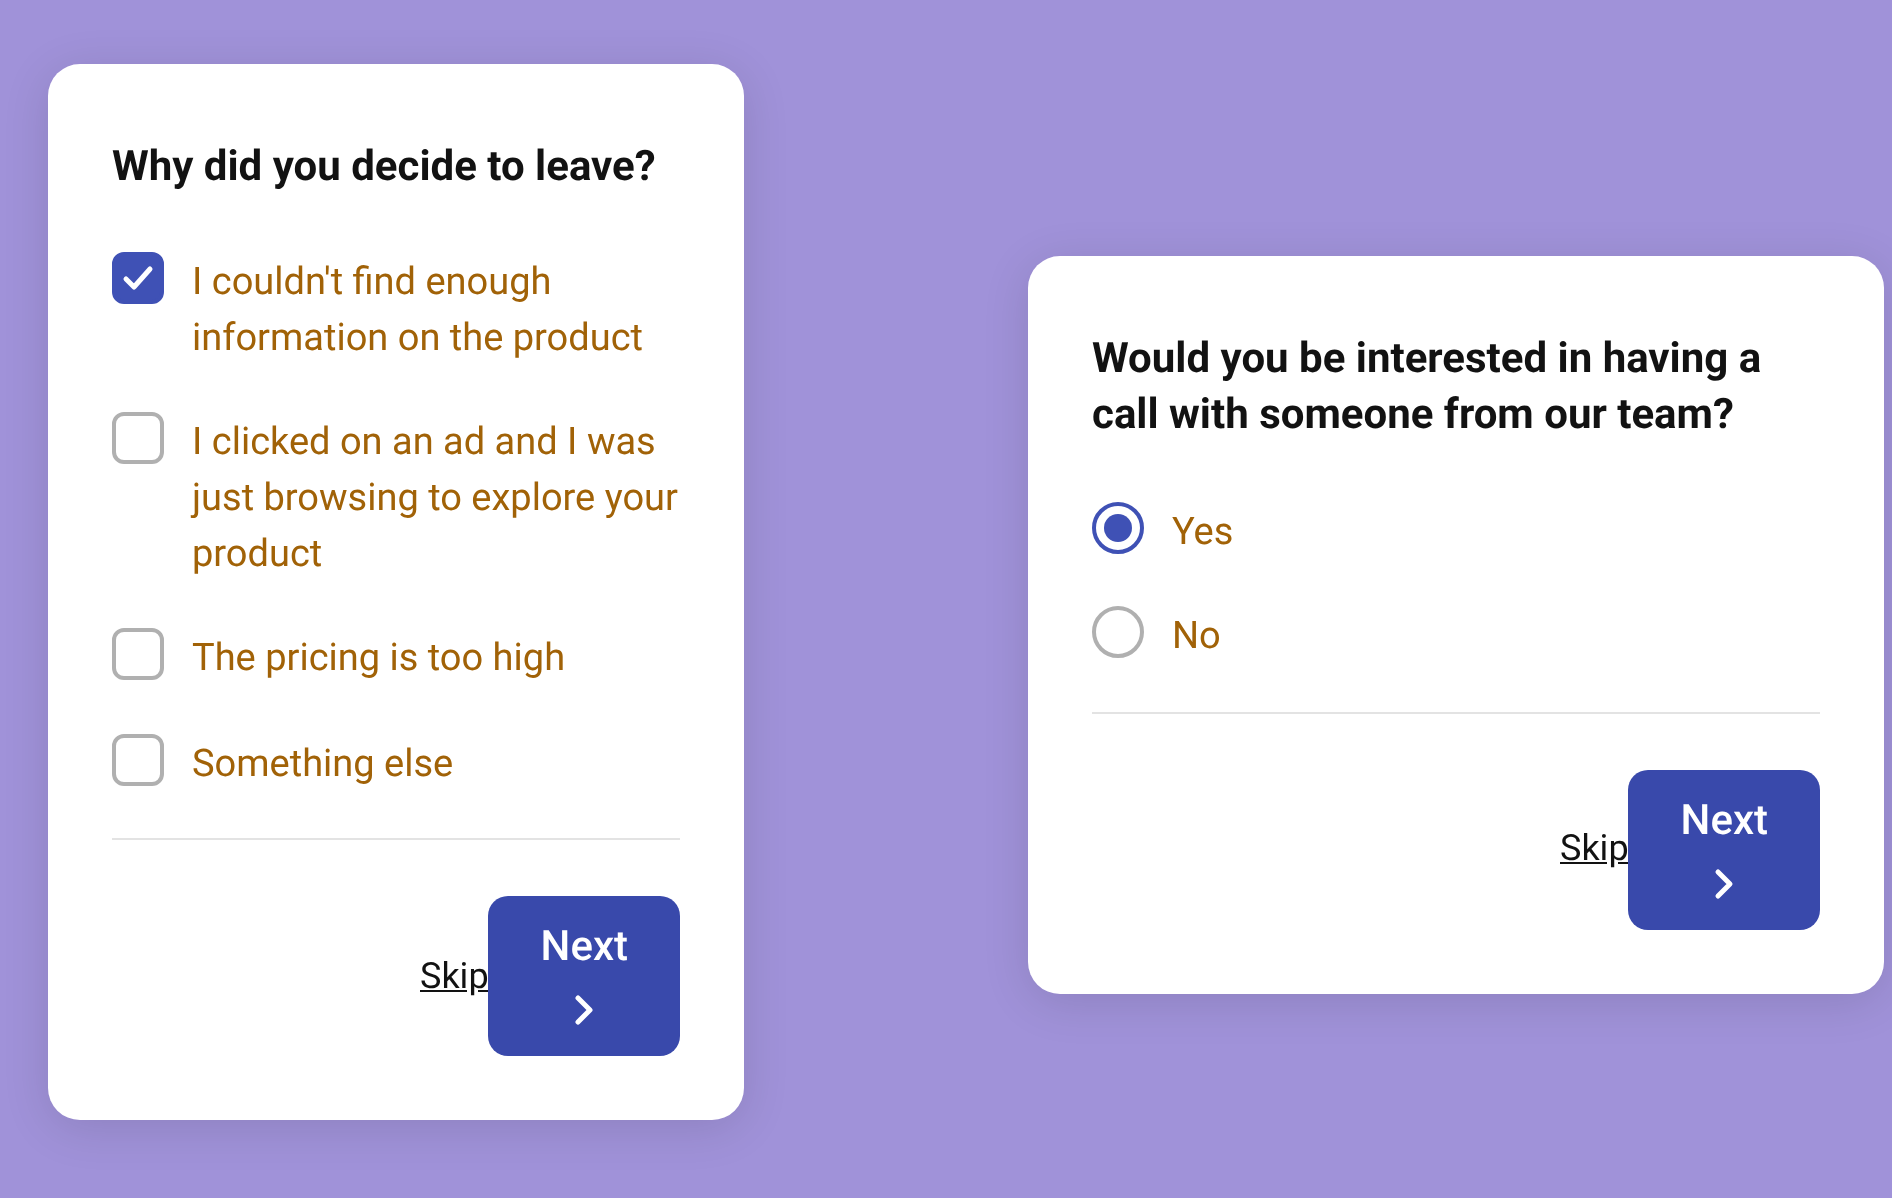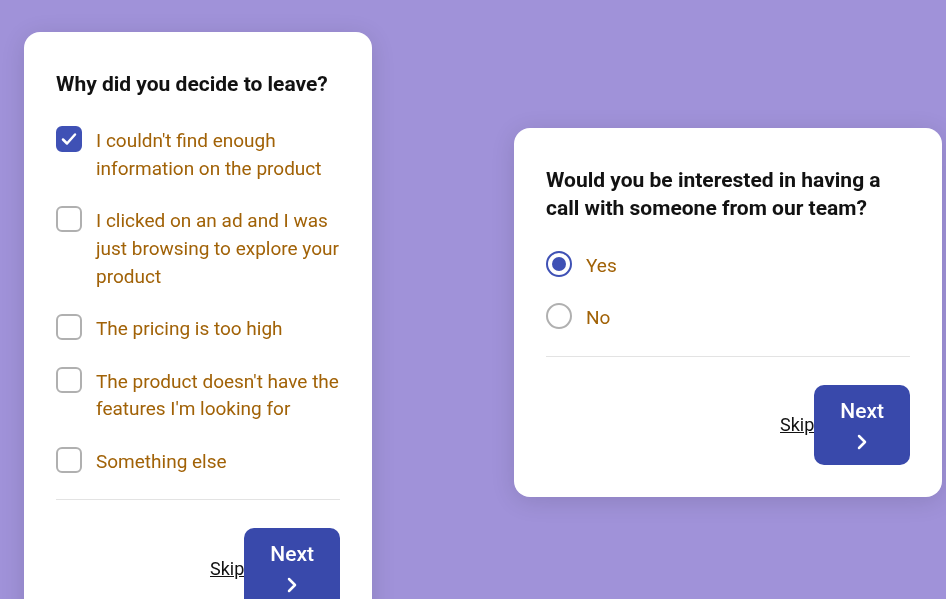--- a/index.html
+++ b/index.html
@@ -161,26 +161,20 @@
     <div class="option-label">I clicked on an ad and I was just browsing to explore your product</div>
   </div>
 
   <div class="option-row">
     <div class="checkbox">
       
     </div>
     <div class="option-label">The pricing is too high</div>
   </div>
 
-  <div class="option-row">
-    <div class="checkbox">
-      
-    </div>
-    <div class="option-label">The product doesn't have the features I'm looking for</div>
-  </div>
 
   <div class="option-row">
     <div class="checkbox">
       
     </div>
     <div class="option-label">Something else</div>
   </div>
 
   <div class="divider"></div>
 

